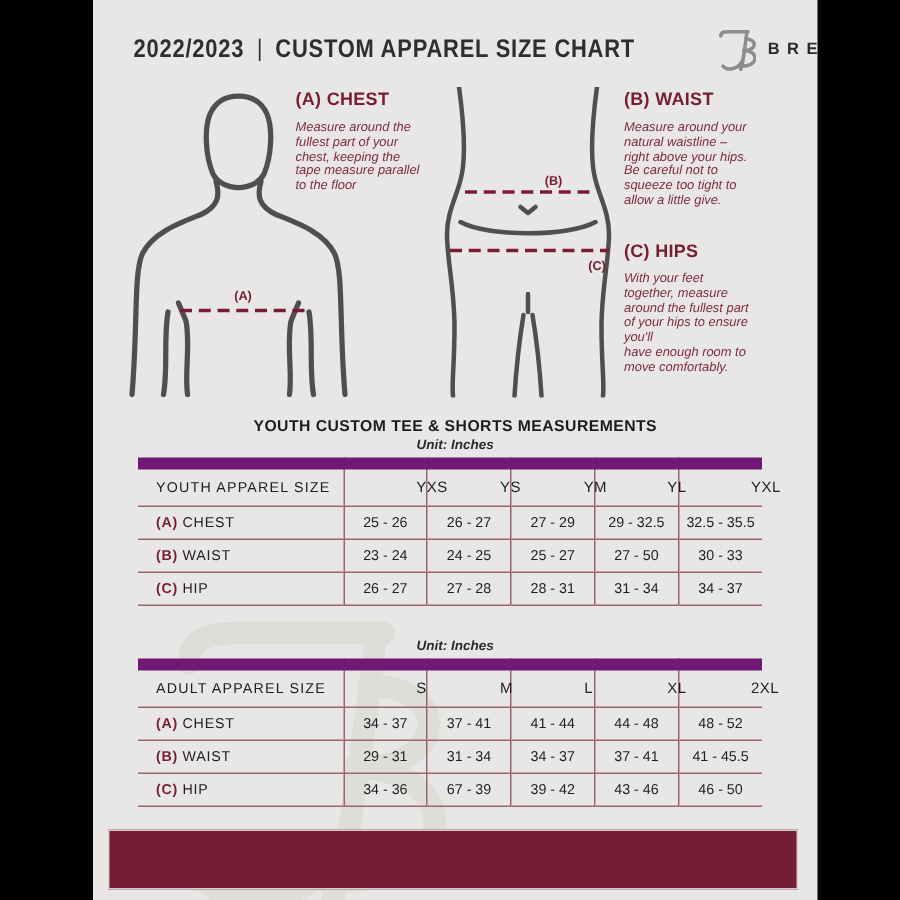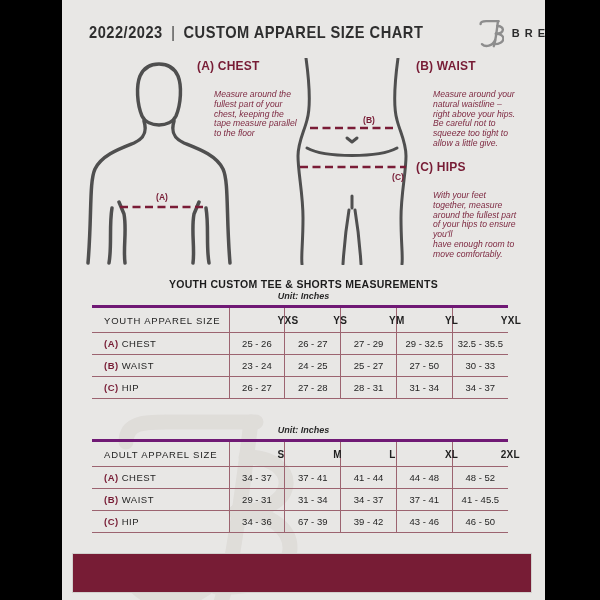--- a/index.html
+++ b/index.html
@@ -12,21 +12,21 @@
   .title-group{display:flex;align-items:center;gap:9px;transform:scaleX(.86);transform-origin:left center;white-space:nowrap;}
   .title-group .t{font-size:17px;font-weight:800;letter-spacing:.6px;color:#2e2e2e;}
   .title-group .sep{font-size:16px;font-weight:300;color:#2e2e2e;padding:0 1px;}
   .brand-group{display:flex;align-items:center;gap:8px;}
   .brand-text{font-size:11px;font-weight:700;letter-spacing:5px;color:#2b2b2b;margin-right:-5px;}
   .logo-svg{display:block;}
 
   
   .m-block{position:absolute;color:#771c35;}
   .m-head{font-size:12px;font-weight:800;color:#771c35;letter-spacing:.2px;margin:0 0 7px 0;}
-  .m-body{font-size:8.6px;line-height:9.8px;font-style:italic;font-weight:500;color:#7e2a42;white-space:pre;margin:17px;}
+  .m-body{font-size:8.6px;line-height:9.8px;font-style:italic;font-weight:500;color:#7e2a42;white-space:pre;margin:0;}
   .block-chest{left:135px;top:59px;}
   .block-waist{left:354px;top:59px;}
   .block-hips{left:354px;top:160px;}
 
   
   .fig{position:absolute;}
   .fig-torso{left:12px;top:56px;}
   .fig-lower{left:228px;top:58px;}
   .outline{fill:none;stroke:#4f4f4f;stroke-width:3.5;stroke-linecap:round;stroke-linejoin:round;}
   .outline-thin{fill:none;stroke:#4f4f4f;stroke-width:3;stroke-linecap:round;stroke-linejoin:round;}
@@ -34,27 +34,27 @@
   .svg-label{font-family:"Liberation Sans",sans-serif;font-size:8.5px;font-weight:bold;fill:#771c35;}
 
   
   .section-title{position:absolute;left:0;right:0;text-align:center;font-size:10.5px;font-weight:800;letter-spacing:.3px;color:#1c1c1c;}
   .unit-line{position:absolute;left:0;right:0;text-align:center;font-size:9px;font-style:italic;font-weight:600;color:#2a2a2a;}
   .yt-title{top:278px;} .yt-unit{top:291px;}
   .ad-title{top:412px;} .ad-unit{top:425px;}
 
   
   .size-table{position:absolute;left:30px;width:416px;border-collapse:collapse;table-layout:fixed;
-    border-top:3px solid #701a75;font-size:9.5px;color:#1f1f1f;z-index:2;}
+    border-top:8px solid #701a75;font-size:9.5px;color:#1f1f1f;z-index:2;}
   .yt-table{top:305px;} .ad-table{top:439px;}
   .size-table col.c-label{width:137px;}
   .size-table tr{border-bottom:1px solid #9c6470;}
   .size-table th,.size-table td{border-left:1px solid #9c6470;text-align:center;padding:0;height:21px;}
   .size-table th:first-child,.size-table td:first-child{border-left:none;}
-  .size-table thead th{height:24px;font-weight:700;font-size:10px;letter-spacing:.3px;padding-left:48px;}
+  .size-table thead th{height:24px;font-weight:400;font-size:10px;letter-spacing:.3px;padding-left:48px;}
   .size-table thead th.label-col{font-weight:400;font-size:9.5px;letter-spacing:.8px;text-align:left;padding-left:12px;}
   .size-table td.label-col{text-align:left;padding-left:12px;letter-spacing:.5px;}
   .row-key{color:#771c35;font-weight:800;margin-right:3px;}
 
   
   .footer-bar{position:absolute;left:10px;top:553px;width:458px;height:38px;background:#771c35;border:1px solid #d2d0cd;z-index:2;}
 
   
   .watermark{position:absolute;left:14px;top:392px;z-index:0;opacity:.55;}
 </style>

